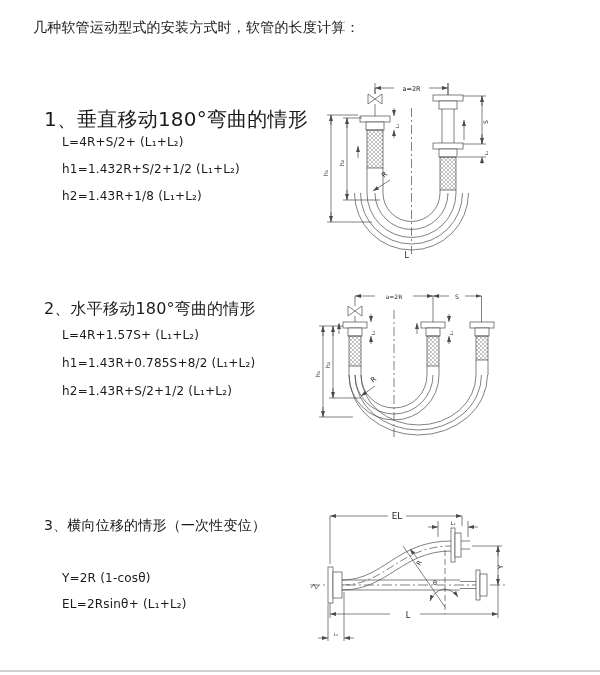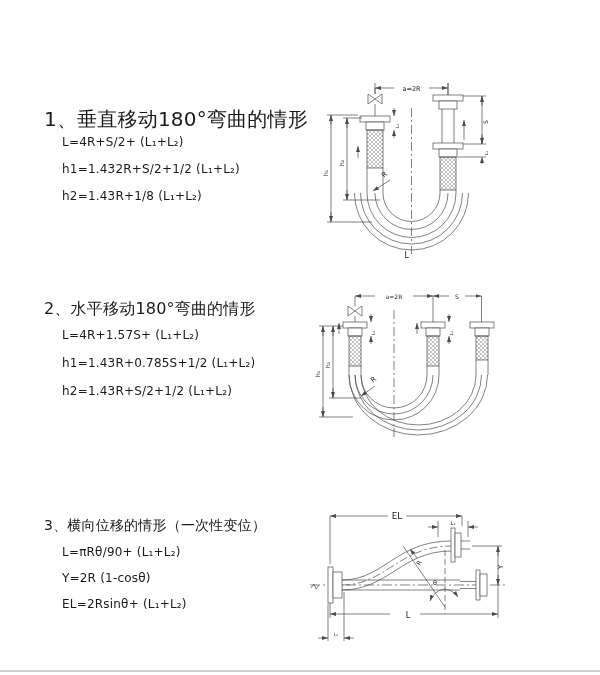--- a/index.html
+++ b/index.html
@@ -22,33 +22,33 @@
   .d1{left:310px;top:68px;}
   .d2{left:303px;top:280px;}
   .d3{left:296px;top:500px;}
   .bottom-rule{position:absolute;left:0;top:670px;width:600px;height:2px;background:#cfcfcf;}
 </style>
 </head>
 <body>
 
 <div class="page">
 
+  <div class="t title">几种软管运动型式的安装方式时，软管的长度计算：</div>
 
   <div class="t h1">1、垂直移动180°弯曲的情形</div>
   <div class="t f1a">L=4R+S/2+ (L₁+L₂)</div>
   <div class="t f1b">h1=1.432R+S/2+1/2 (L₁+L₂)</div>
   <div class="t f1c">h2=1.43R+1/8 (L₁+L₂)</div>
 
   <div class="t h2">2、水平移动180°弯曲的情形</div>
   <div class="t f2a">L=4R+1.57S+ (L₁+L₂)</div>
-  <div class="t f2b">h1=1.43R+0.785S+1/2 (L₁+L₂)</div>
+  <div class="t f2b">h1=1.43R+0.785S+8/2 (L₁+L₂)</div>
   <div class="t f2c">h2=1.43R+S/2+1/2 (L₁+L₂)</div>
 
   <div class="t h3">3、横向位移的情形（一次性变位）</div>
-  <div class="t f3a">L=πRθ/90+ (L₁+L₂)</div>
   <div class="t f3b">Y=2R (1-cosθ)</div>
   <div class="t f3c">EL=2Rsinθ+ (L₁+L₂)</div>
 
   <svg class="diag d1" width="222" height="196" viewBox="0 0 222 196">
     <defs>
       <marker id="ar" markerWidth="7" markerHeight="5" refX="6" refY="2" orient="auto" markerUnits="userSpaceOnUse">
         <path d="M0,0 L6,2 L0,4 Z" fill="#4a4a4a"></path>
       </marker>
       <pattern id="ht" width="4" height="4" patternUnits="userSpaceOnUse">
         <path d="M0,4 L4,0 M0,0 L4,4" stroke="#777" stroke-width="0.45" fill="none"></path>

